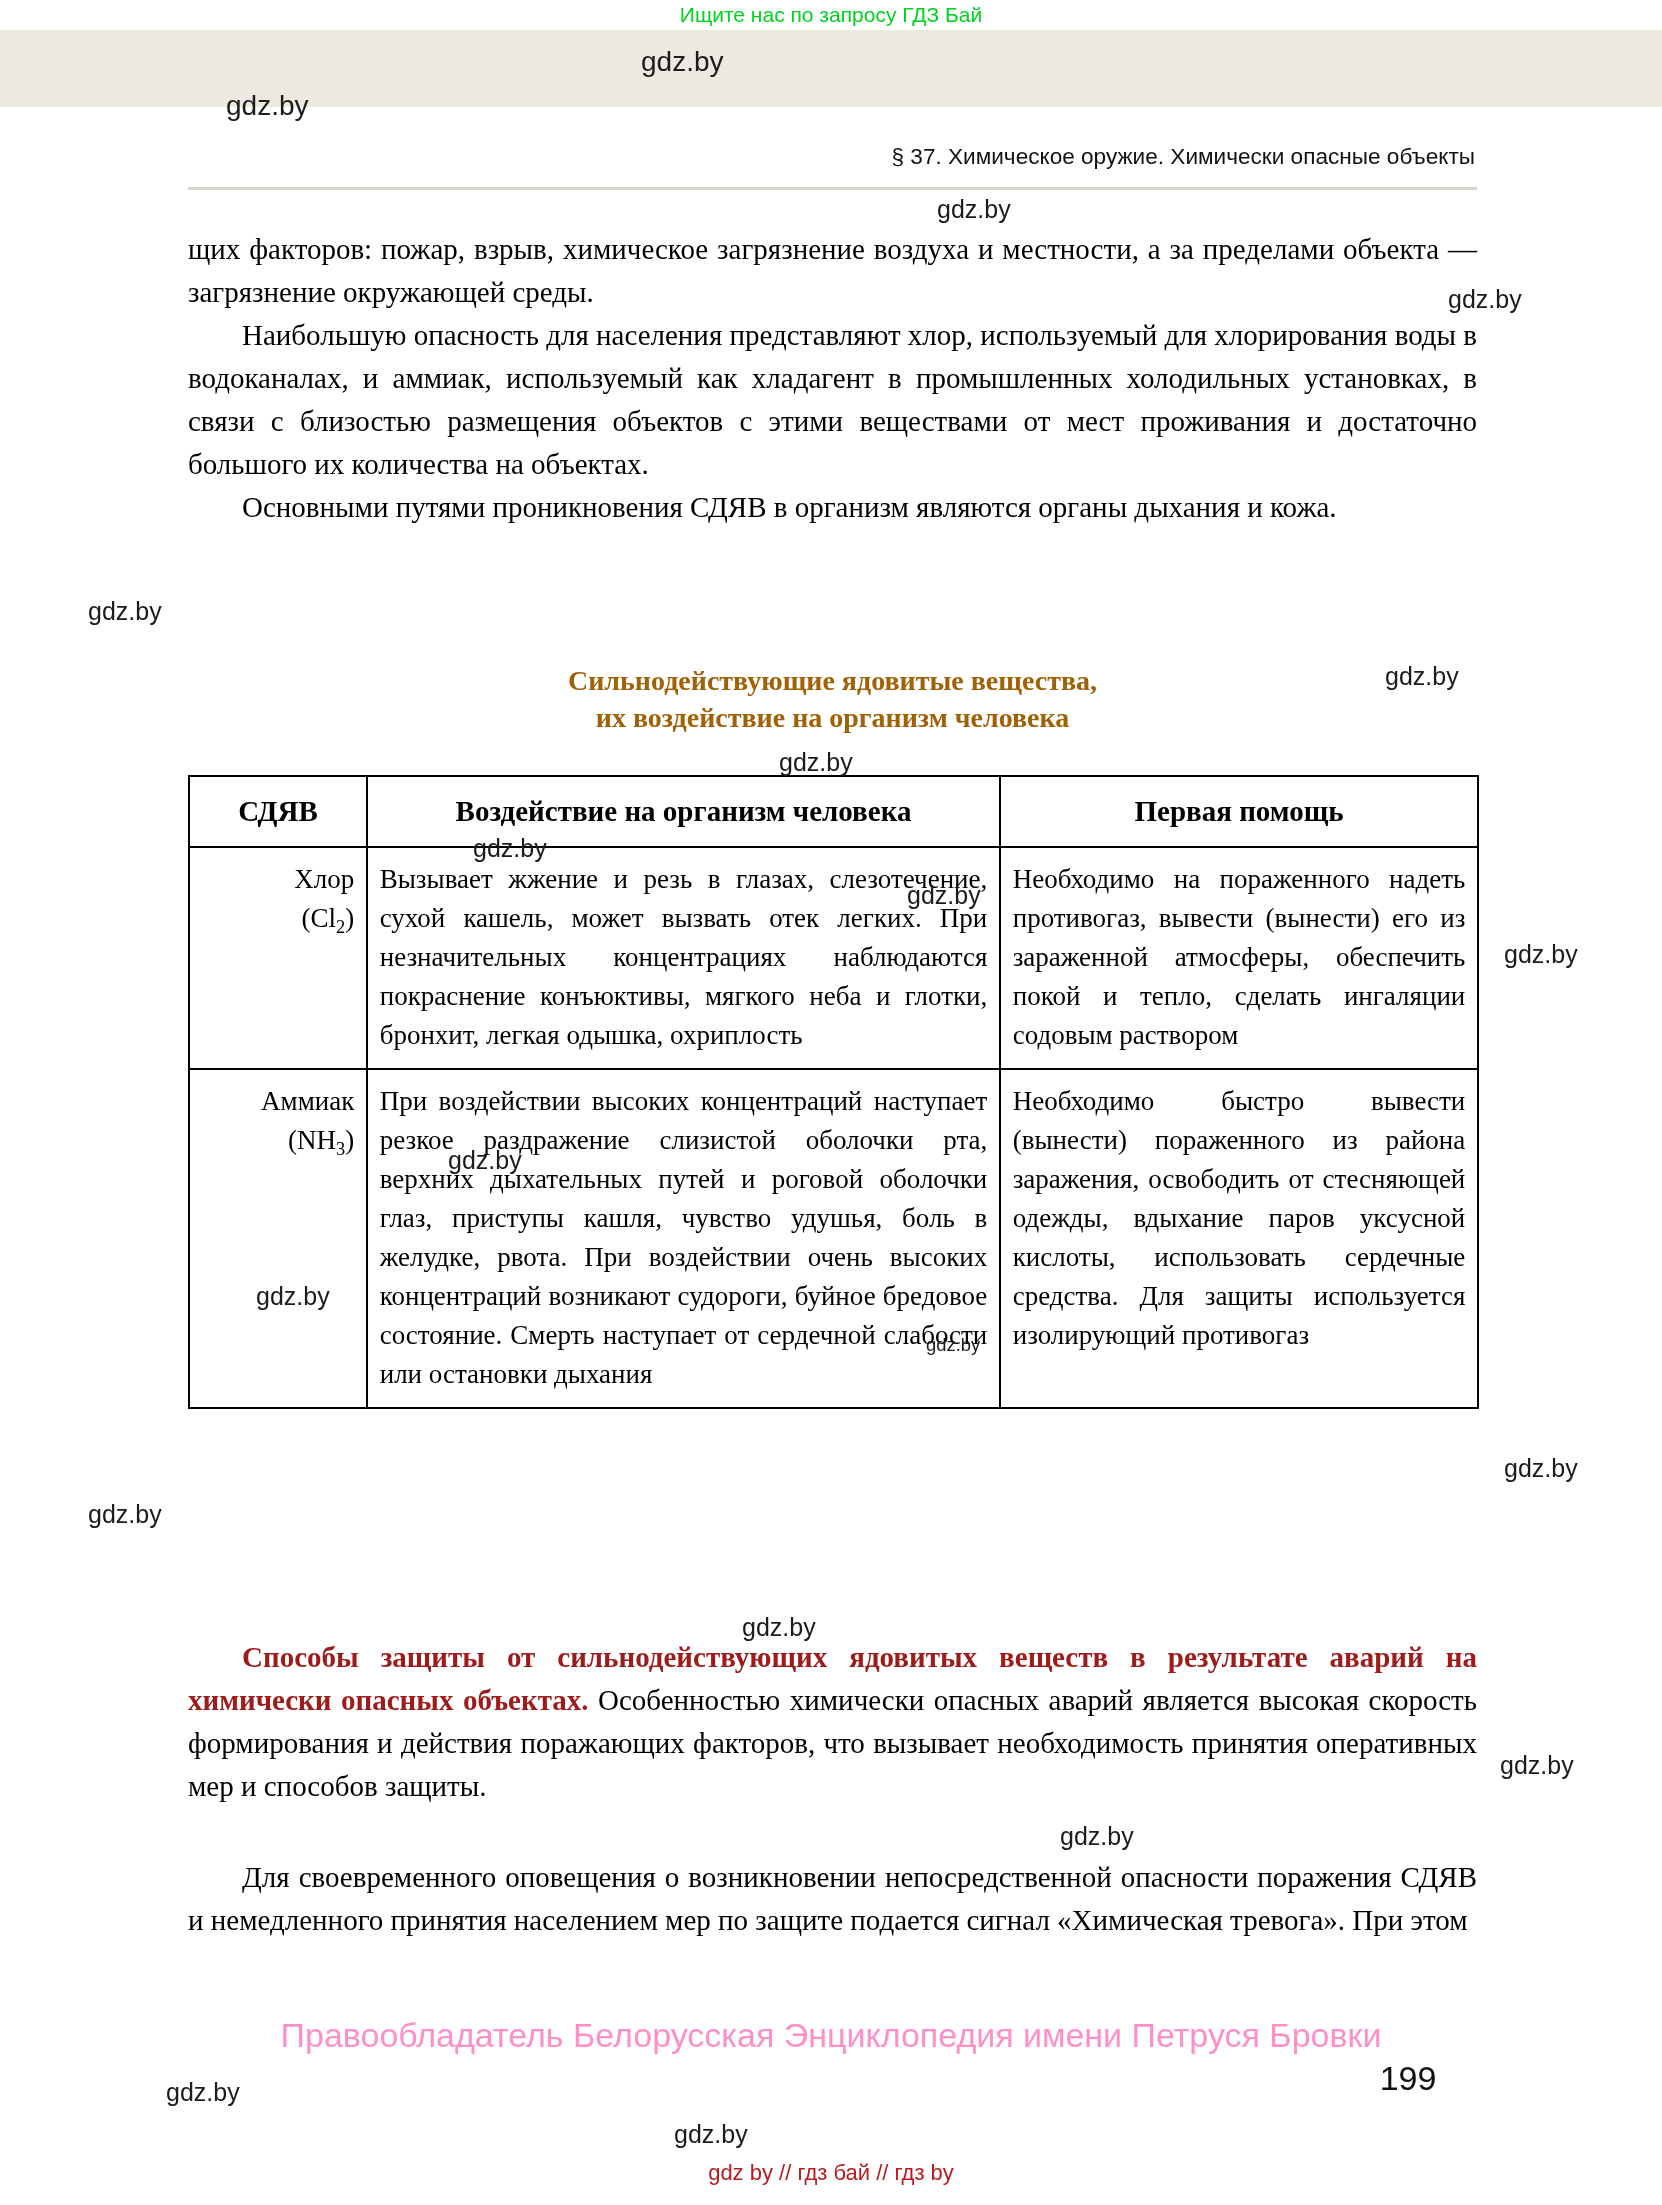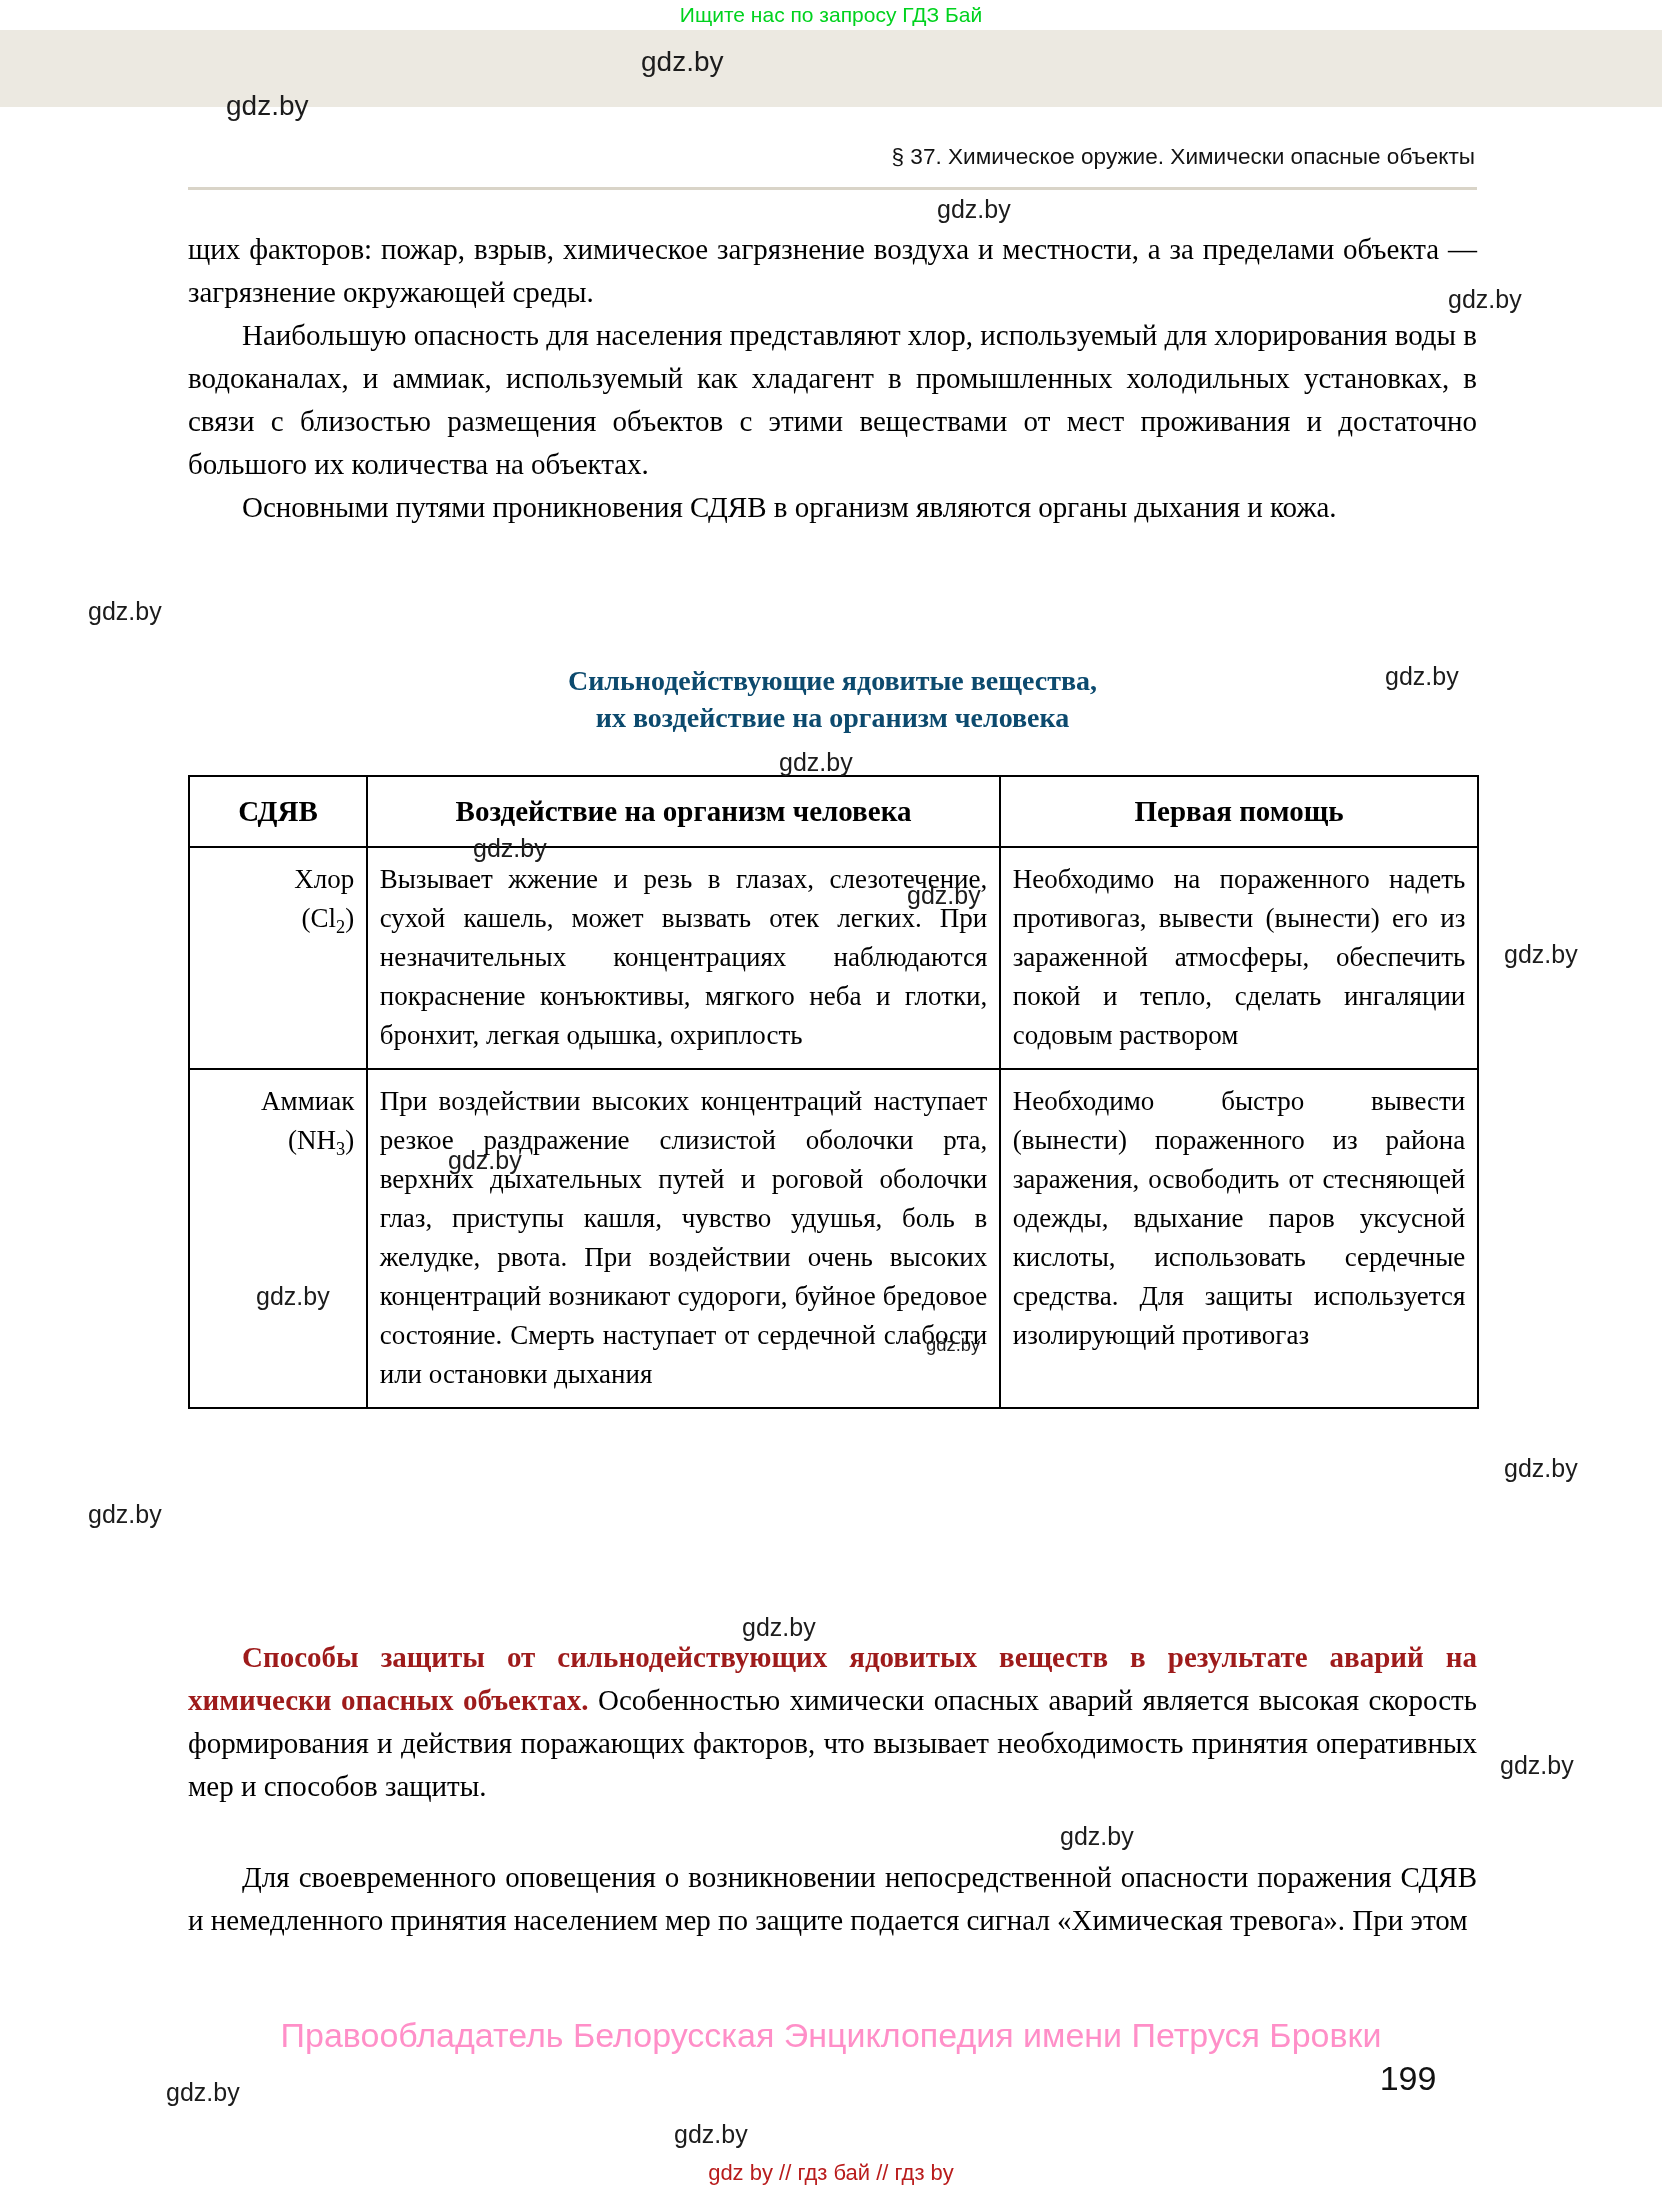--- a/index.html
+++ b/index.html
@@ -66,21 +66,21 @@
   p.para.cont{ text-indent:0; }
 
   
   .tbl-caption{
     position:absolute; left:188px; top:662px; width:1289px;
     text-align:center;
     font-weight:bold;
     font-size:28px;
     line-height:37px;
     font-family:"Liberation Serif", serif;
-    color:#0c4a6e;
+    color:#a16207;
   }
 
   
   table.sdyav{
     position:absolute;
     left:188px; top:775px;
     width:1289px;
     border-collapse:collapse;
     table-layout:fixed;
   }

